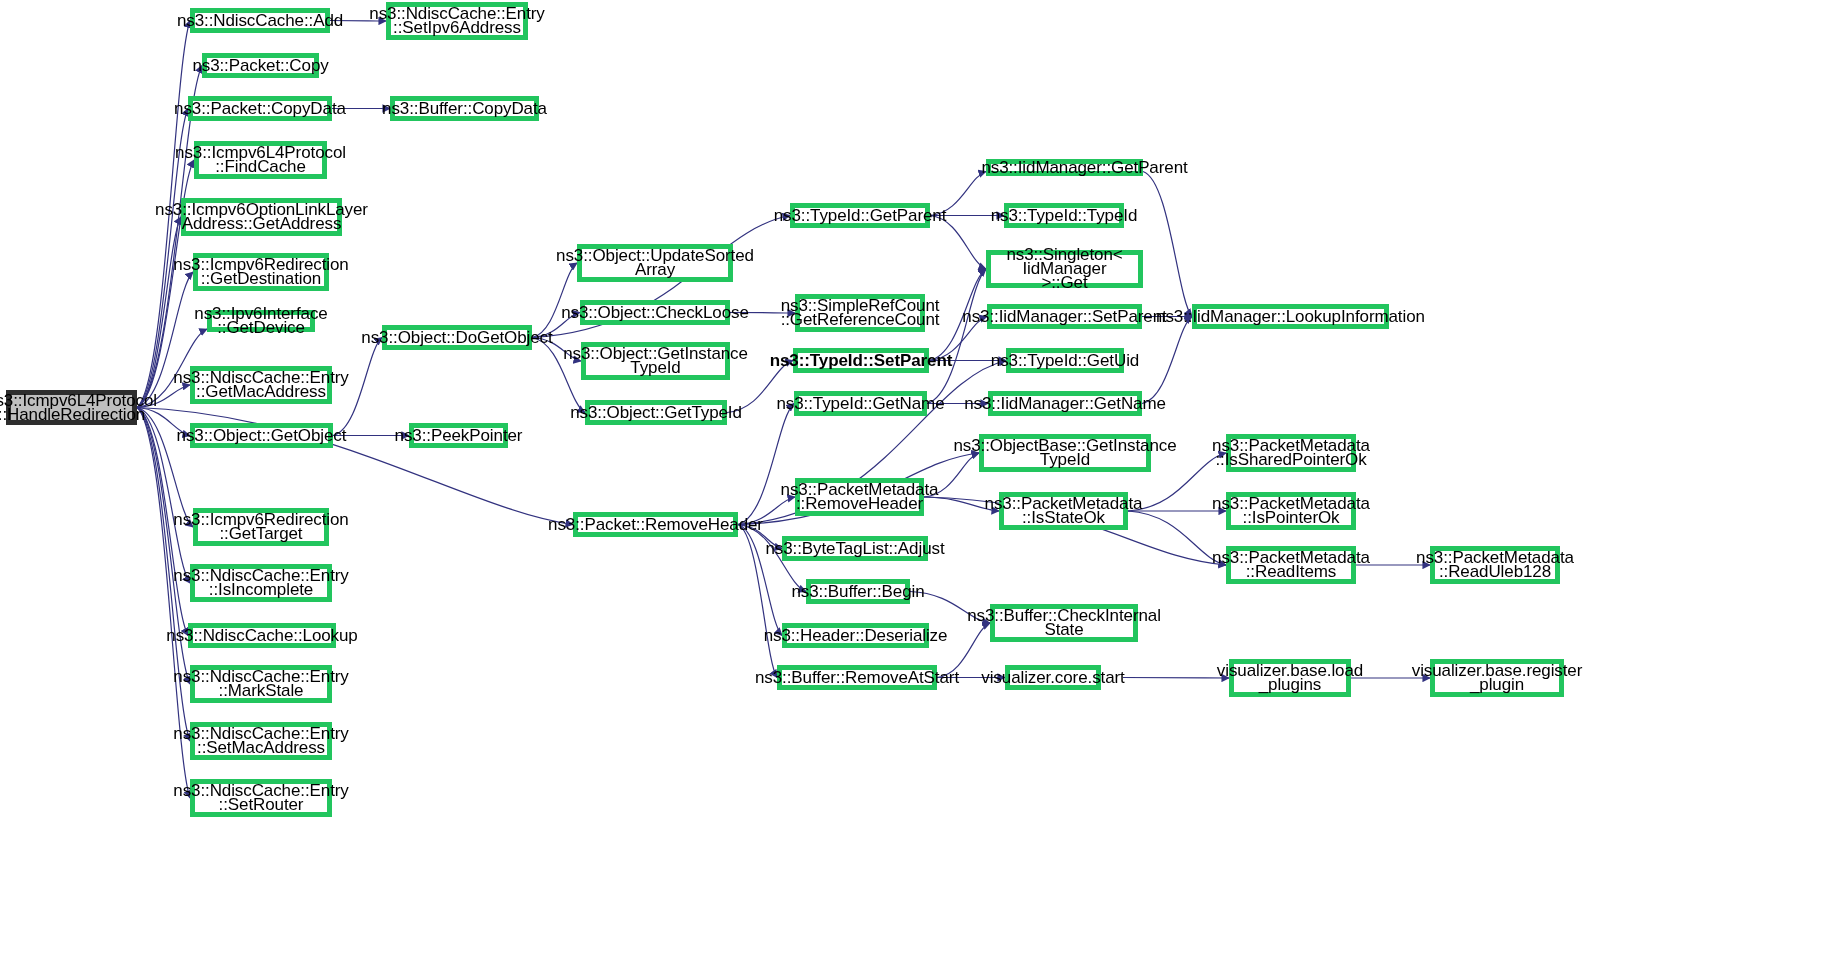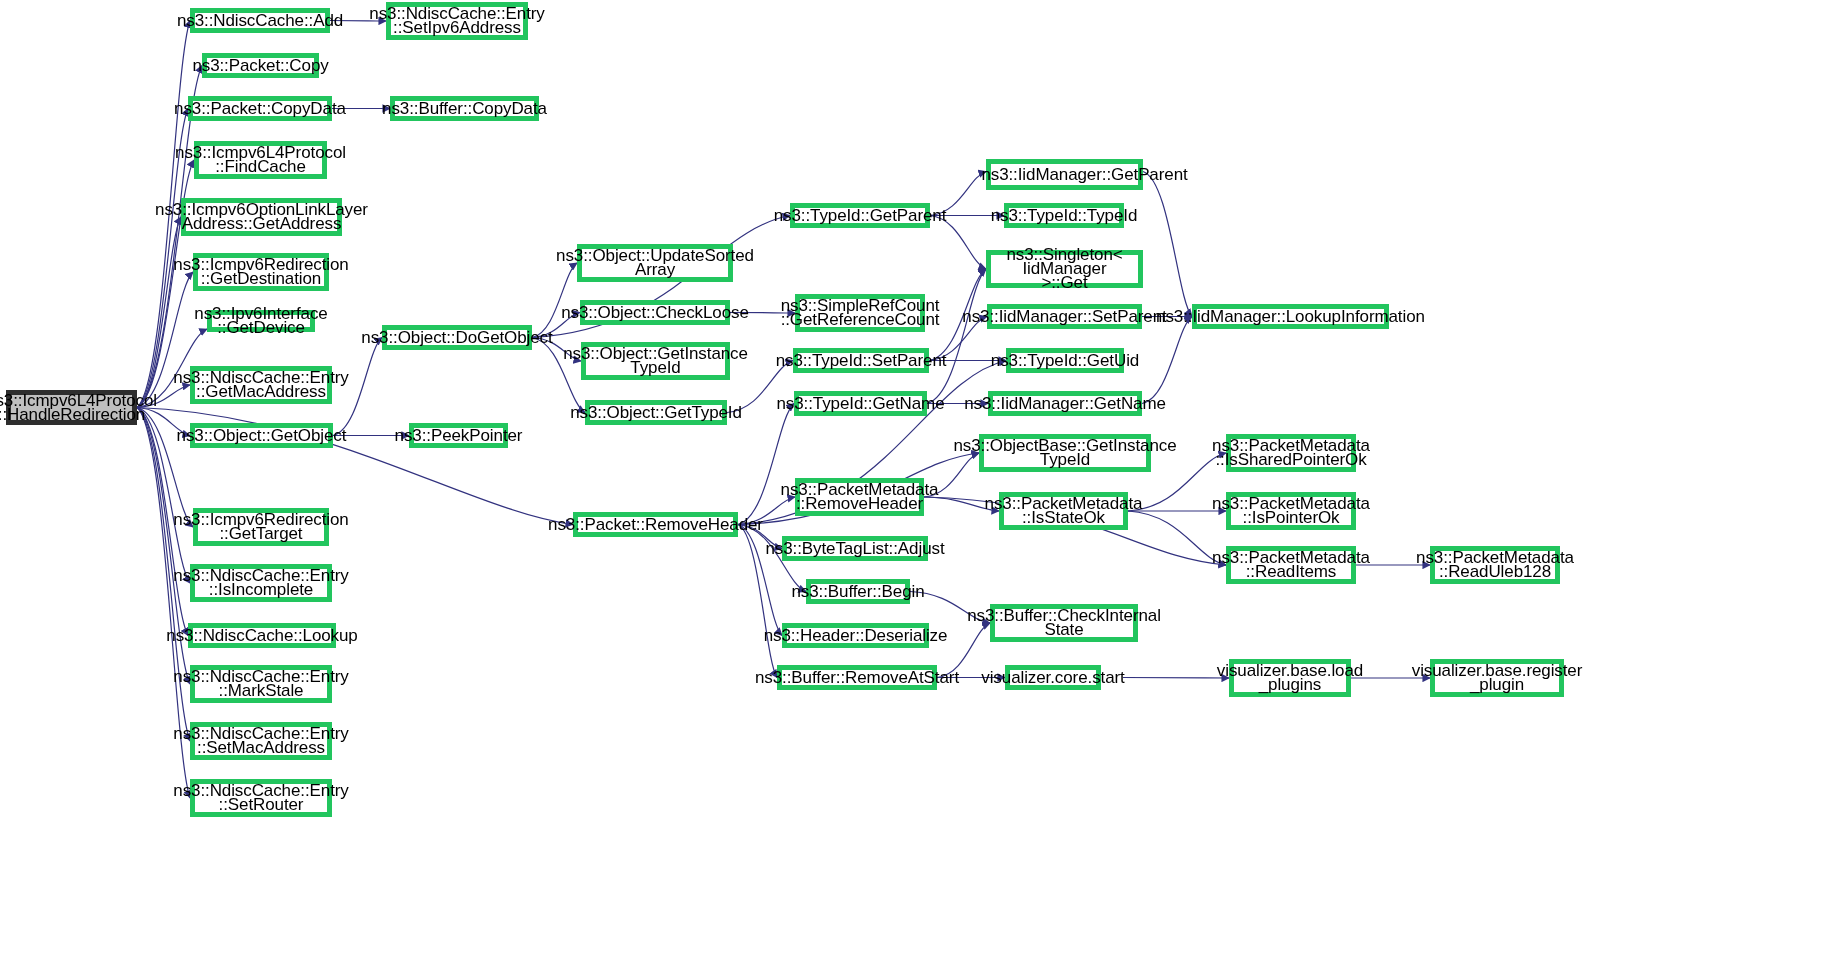--- a/index.html
+++ b/index.html
@@ -156,25 +156,25 @@
 TypeId</div>
       <div class="node" style="left: 585px; top: 400px; width: 142px; height: 25px;">ns3::Object::GetTypeId</div>
       <div class="node" style="left: 573px; top: 512px; width: 165px; height: 25px;">ns3::Packet::RemoveHeader</div>
       <div class="node" style="left: 782px; top: 536px; width: 146px; height: 25px;">ns3::ByteTagList::Adjust</div>
       <div class="node" style="left: 806px; top: 579px; width: 104px; height: 25px;">ns3::Buffer::Begin</div>
       <div class="node" style="left: 782px; top: 623px; width: 147px; height: 25px;">ns3::Header::Deserialize</div>
       <div class="node" style="left: 777px; top: 665px; width: 160px; height: 25px;">ns3::Buffer::RemoveAtStart</div>
       <div class="node" style="left: 790px; top: 203px; width: 140px; height: 25px;">ns3::TypeId::GetParent</div>
       <div class="node" style="left: 795px; top: 294px; width: 130px; height: 38px;">ns3::SimpleRefCount
 ::GetReferenceCount</div>
-      <div class="node" style="left: 793px; top: 348px; width: 136px; height: 25px;">ns3::TypeId::SetParent</div>
+      <div class="node" style="left: 793px; top: 348px; width: 136px; height: 25px; font-weight: bold;">ns3::TypeId::SetParent</div>
       <div class="node" style="left: 794px; top: 391px; width: 133px; height: 25px;">ns3::TypeId::GetName</div>
       <div class="node" style="left: 795px; top: 478px; width: 129px; height: 38px;">ns3::PacketMetadata
 ::RemoveHeader</div>
-      <div class="node" style="left: 986px; top: 159px; width: 157px; height: 31px; padding-left: 43px;">ns3::IidManager::GetParent</div>
+      <div class="node" style="left: 986px; top: 159px; width: 157px; height: 17px; padding-left: 43px;">ns3::IidManager::GetParent</div>
       <div class="node" style="left: 1004px; top: 203px; width: 120px; height: 25px;">ns3::TypeId::TypeId</div>
       <div class="node" style="left: 986px; top: 250px; width: 157px; height: 38px;">ns3::Singleton&lt; IidManager
 &gt;::Get</div>
       <div class="node" style="left: 987px; top: 304px; width: 155px; height: 25px;">ns3::IidManager::SetParent</div>
       <div class="node" style="left: 1006px; top: 348px; width: 118px; height: 25px;">ns3::TypeId::GetUid</div>
       <div class="node" style="left: 988px; top: 391px; width: 154px; height: 25px;">ns3::IidManager::GetName</div>
       <div class="node" style="left: 979px; top: 434px; width: 172px; height: 38px;">ns3::ObjectBase::GetInstance
 TypeId</div>
       <div class="node" style="left: 999px; top: 492px; width: 129px; height: 38px;">ns3::PacketMetadata
 ::IsStateOk</div>

